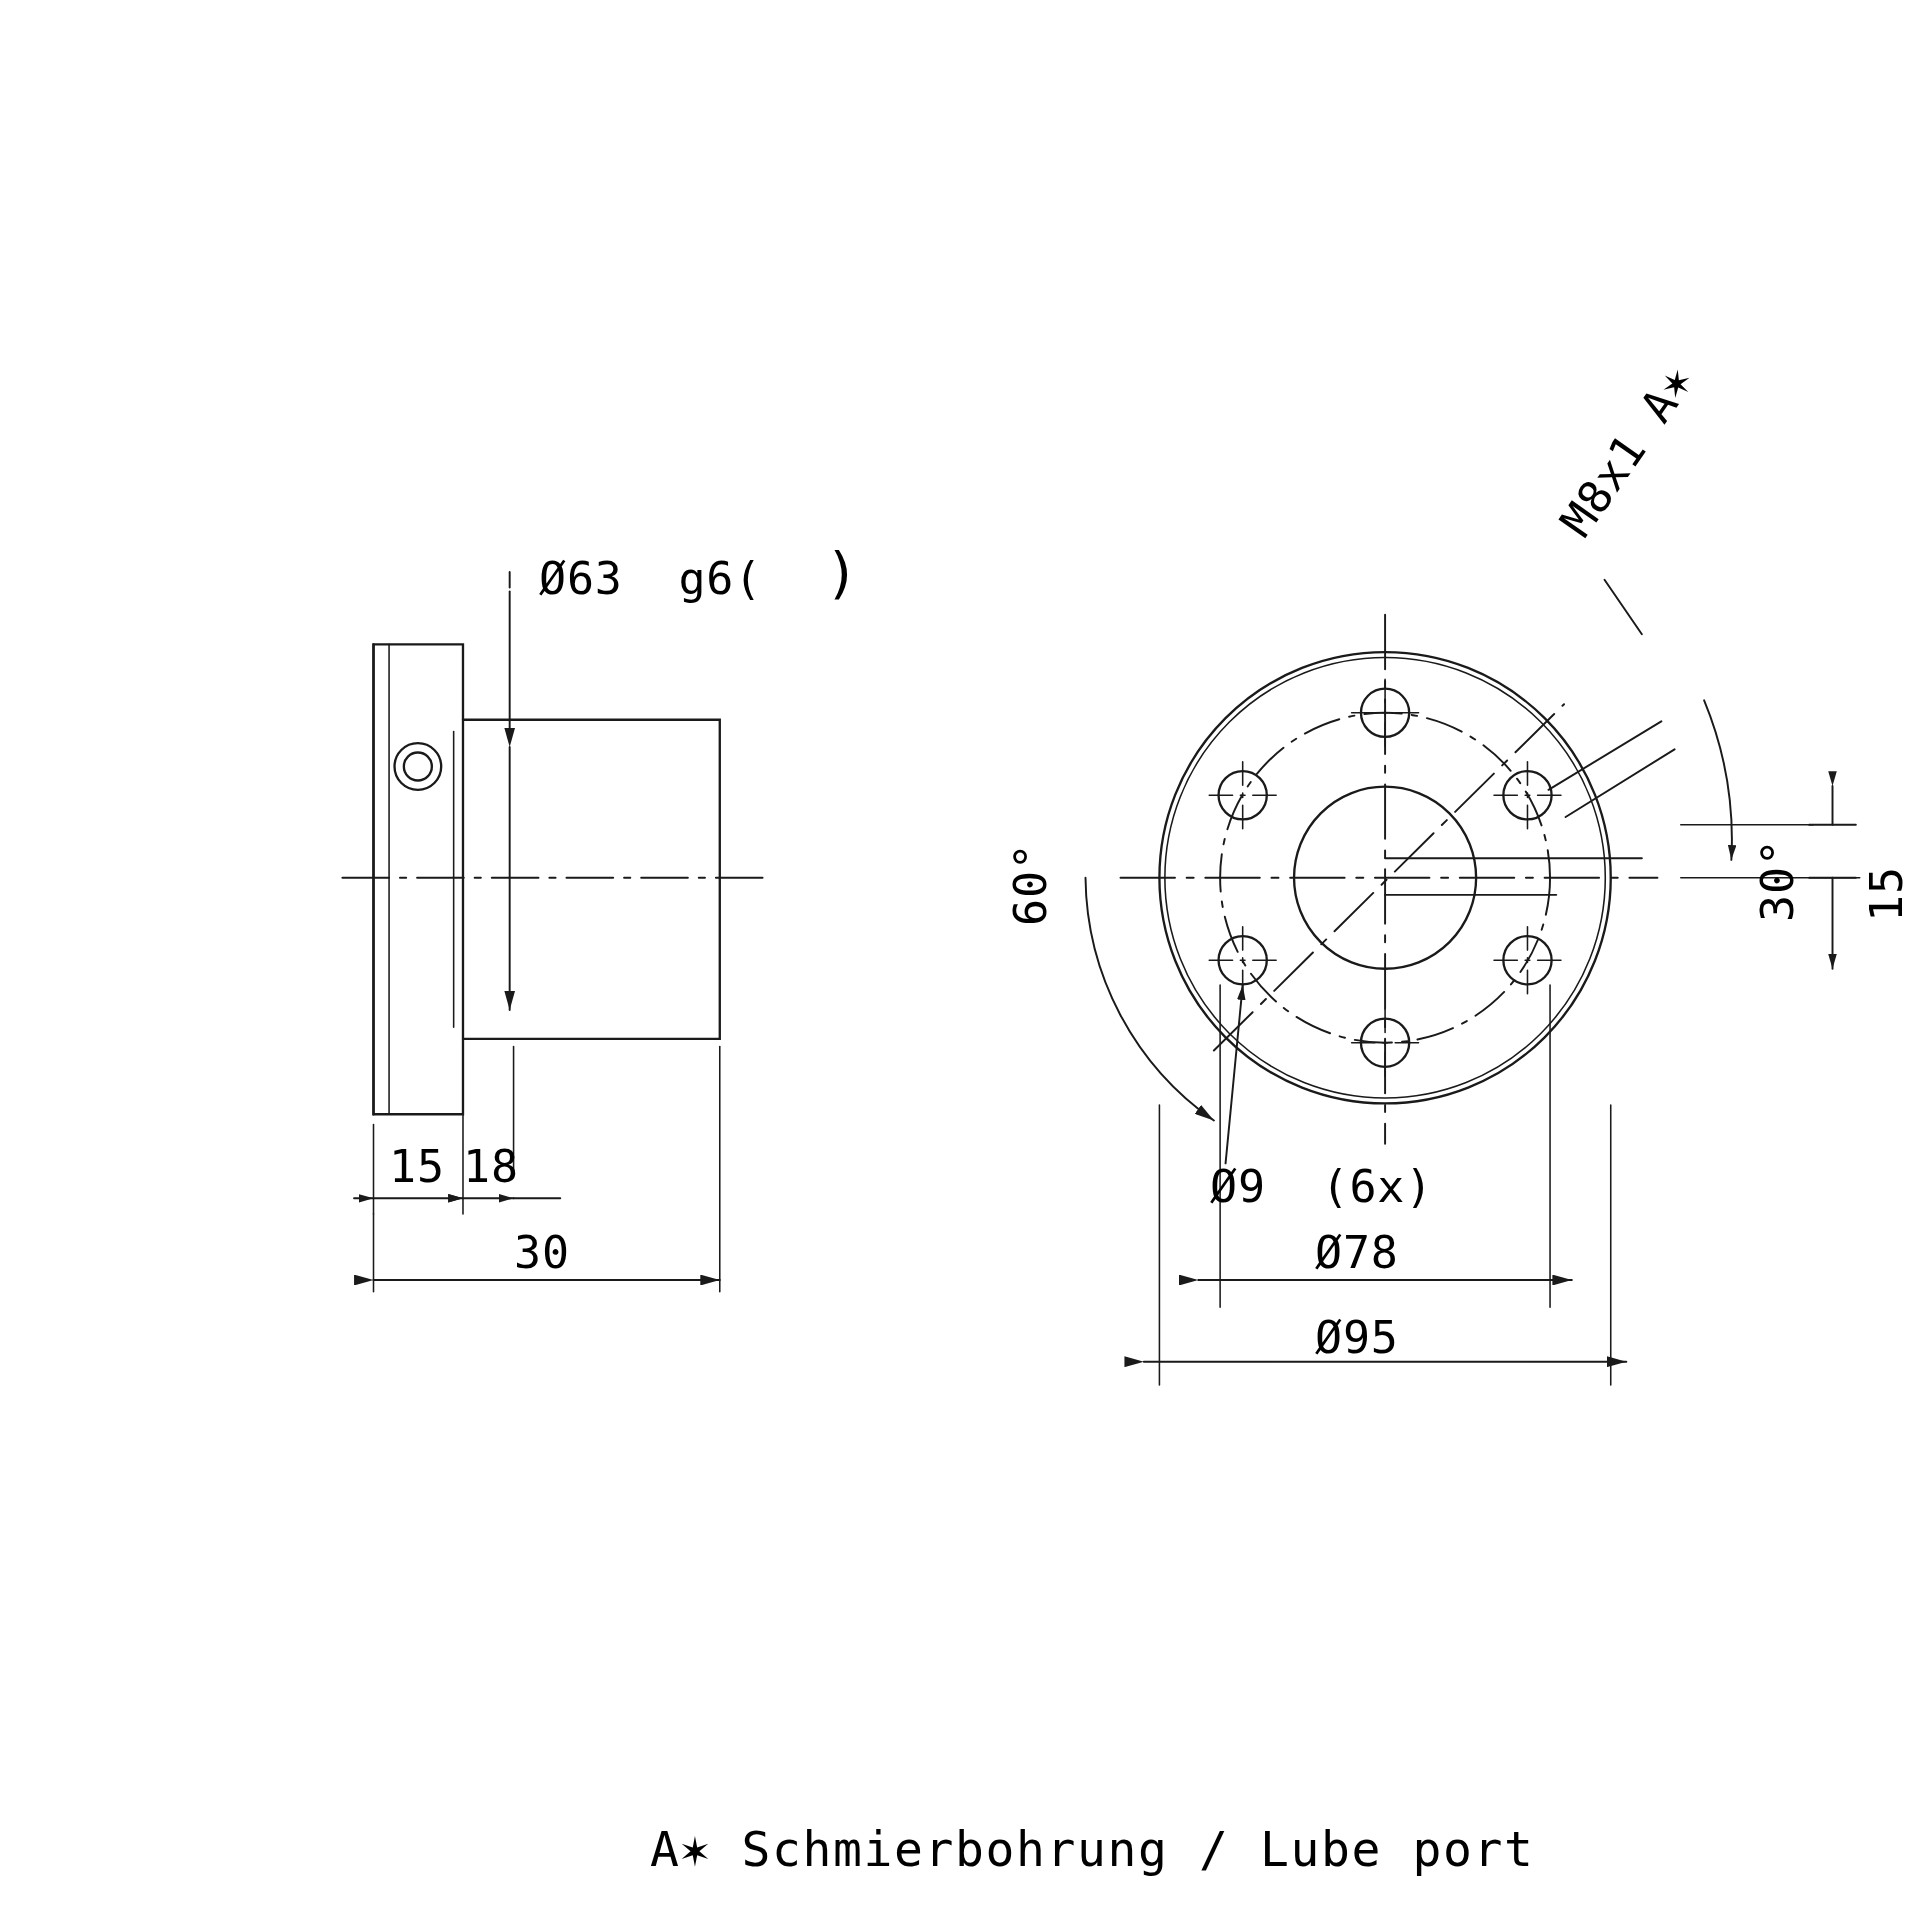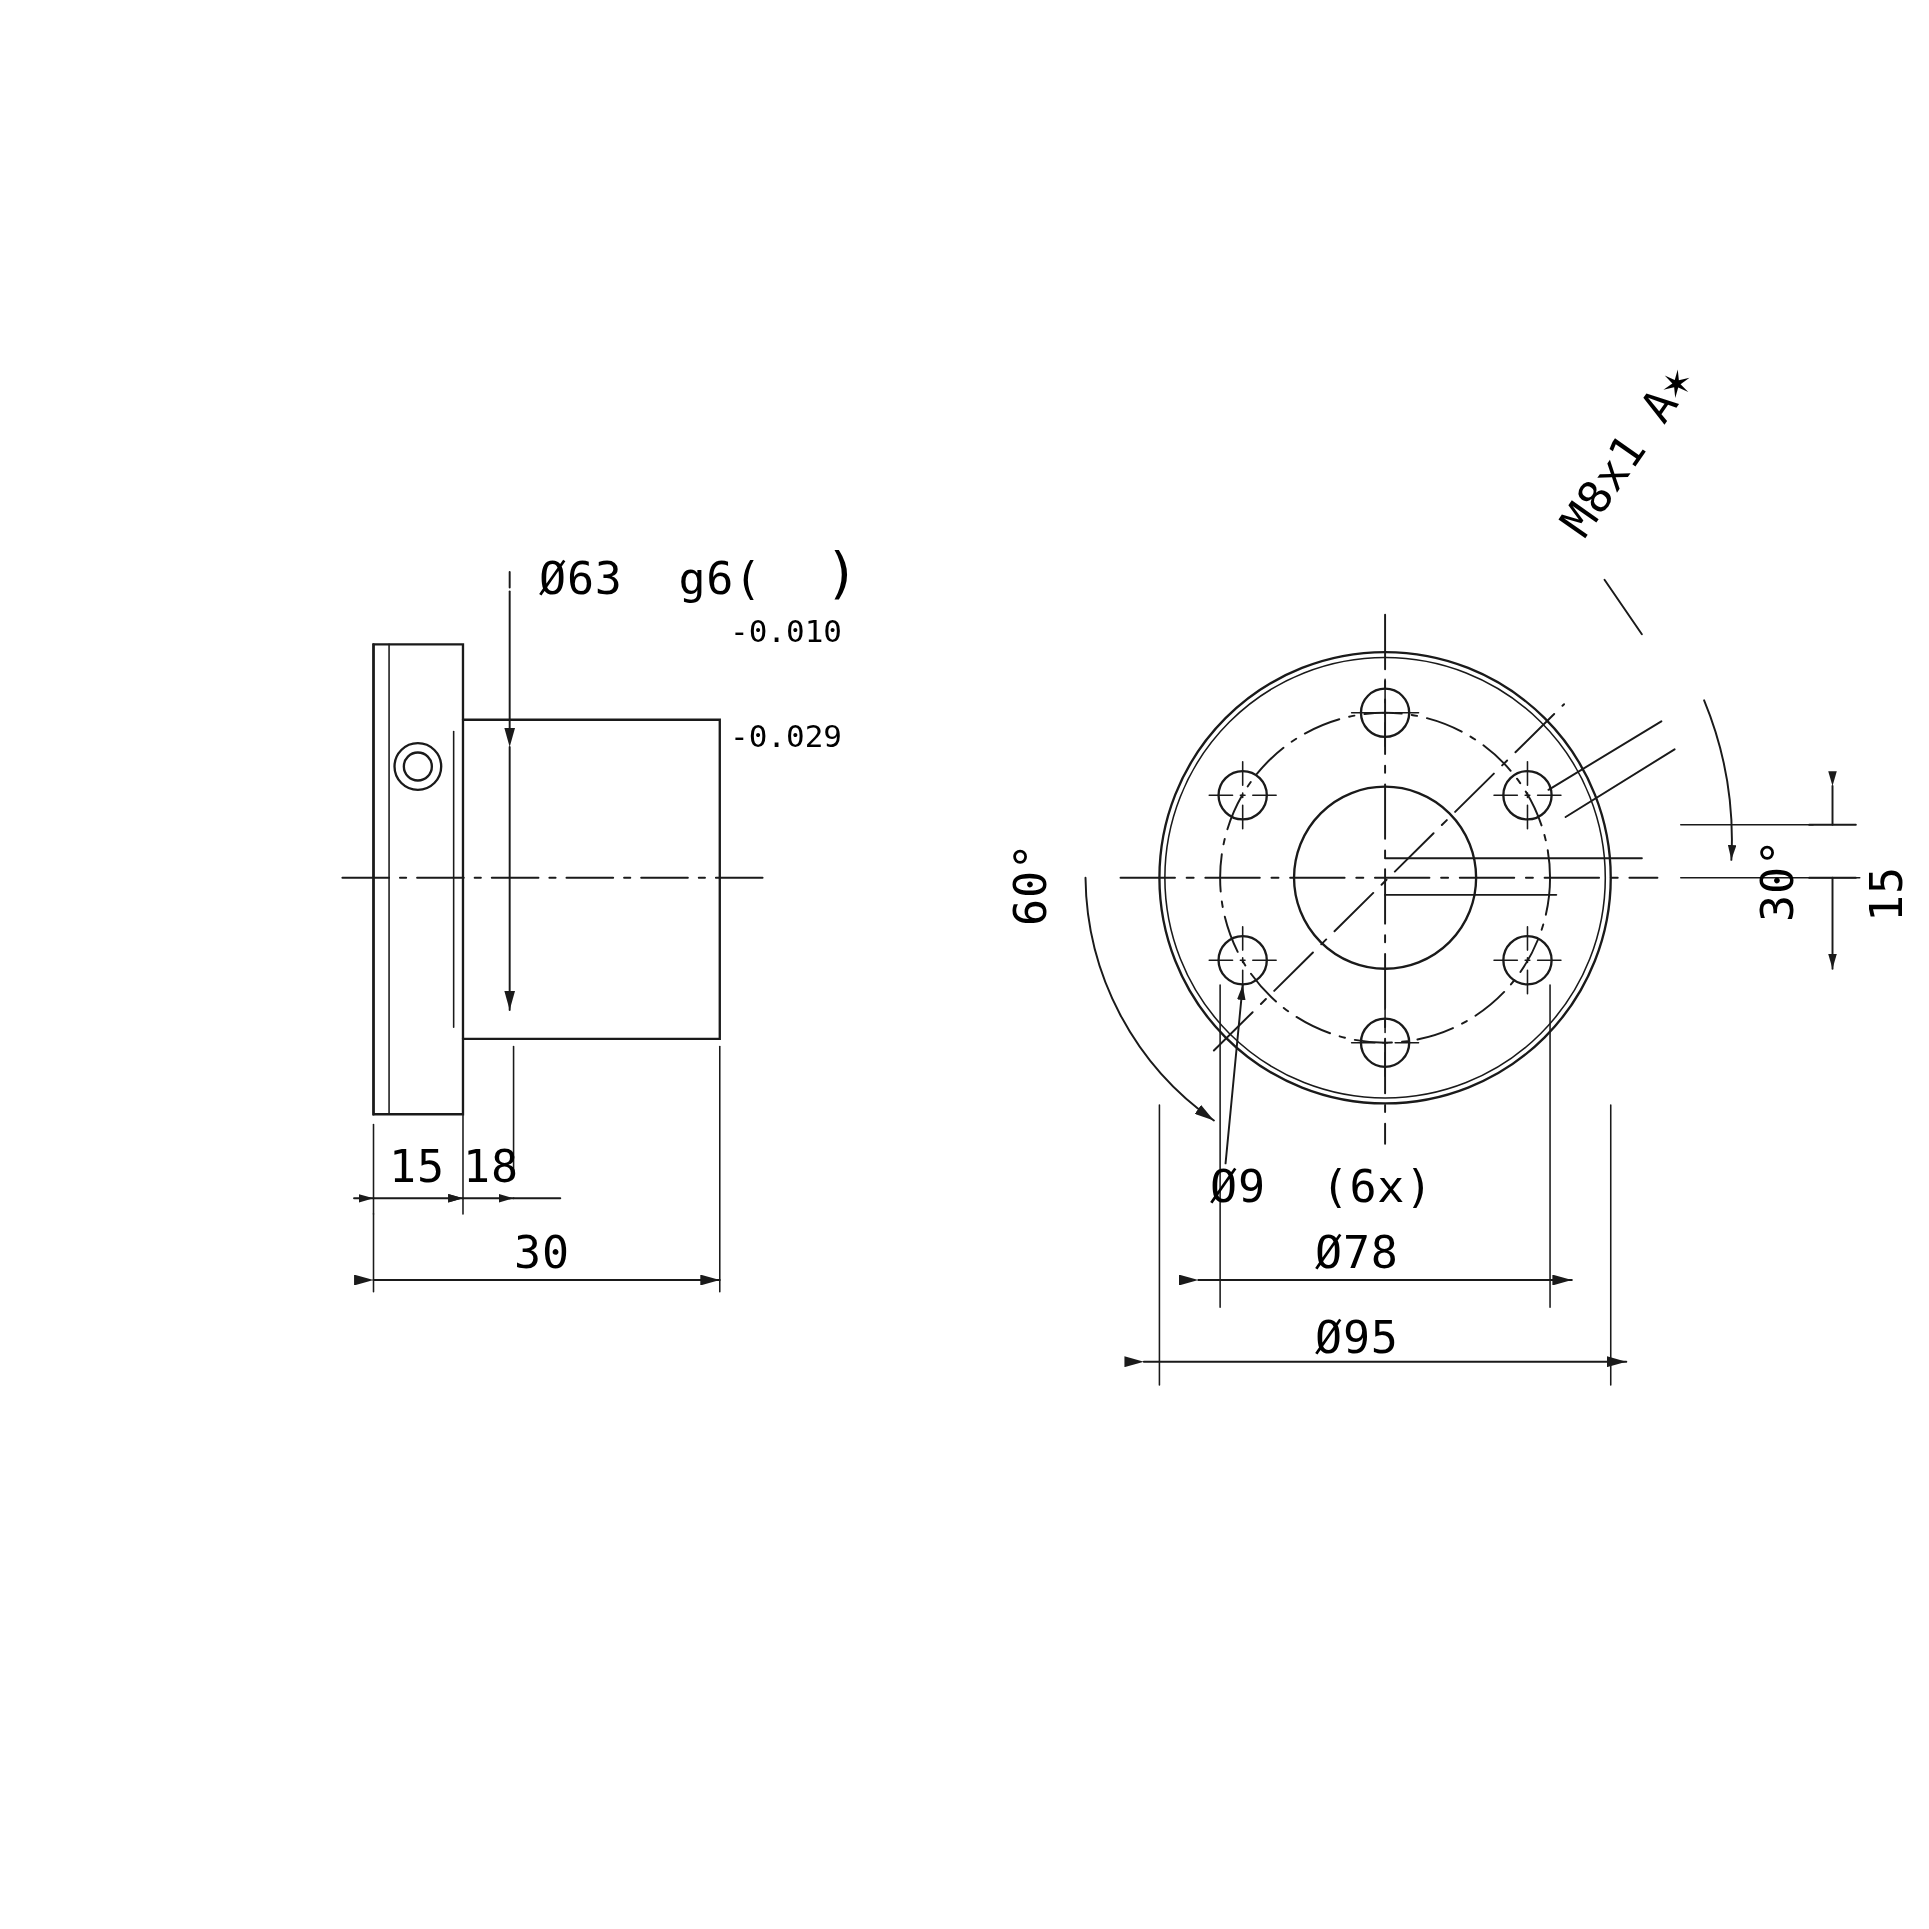--- a/index.html
+++ b/index.html
@@ -212,24 +212,20 @@
         <path d="M2070,1420 L2070,1780"></path>
       </g>
       <g stroke-width="2.5">
         <path d="M1470,1750 L2090,1750" marker-start="url(#ah)" marker-end="url(#ah)"></path>
       </g>
 
     </g>
   </svg>
 
   <div class="lbl dim" style="left:539px; top:556px;">Ø63  g6(</div>
-  <div class="tolbox" style="left:730px; top:545px;">
-    <div>-0.010</div>
-    <div>-0.029</div>
-  </div>
   <div class="lbl" style="left:825px; top:545px; font-size:56px;">)</div>
 
   <div class="lbl dim" style="left:389px; top:1144px;">15</div>
 
   <div class="lbl dim" style="left:463px; top:1144px;">18</div>
 
   <div class="lbl dim" style="left:514px; top:1230px;">30</div>
 
   <div class="lbl dim rot90" style="left:1008px; top:926px;">60°</div>
 
@@ -238,15 +234,16 @@
   <div class="lbl dim rot90" style="left:1864px; top:922px;">15</div>
 
   <div class="lbl dim rotm30" style="left:1553px; top:518px;">M8x1 A✶</div>
 
   <div class="lbl dim" style="left:1210px; top:1164px;">Ø9  (6x)</div>
 
   <div class="lbl dim" style="left:1315px; top:1230px;">Ø78</div>
 
   <div class="lbl dim" style="left:1315px; top:1315px;text-align:center;">Ø95</div>
 
+  <div class="lbl caption" style="left:650px; top:1825px;">A✶ Schmierbohrung / Lube port</div>
 
 </div>
 
 
 </body></html>

